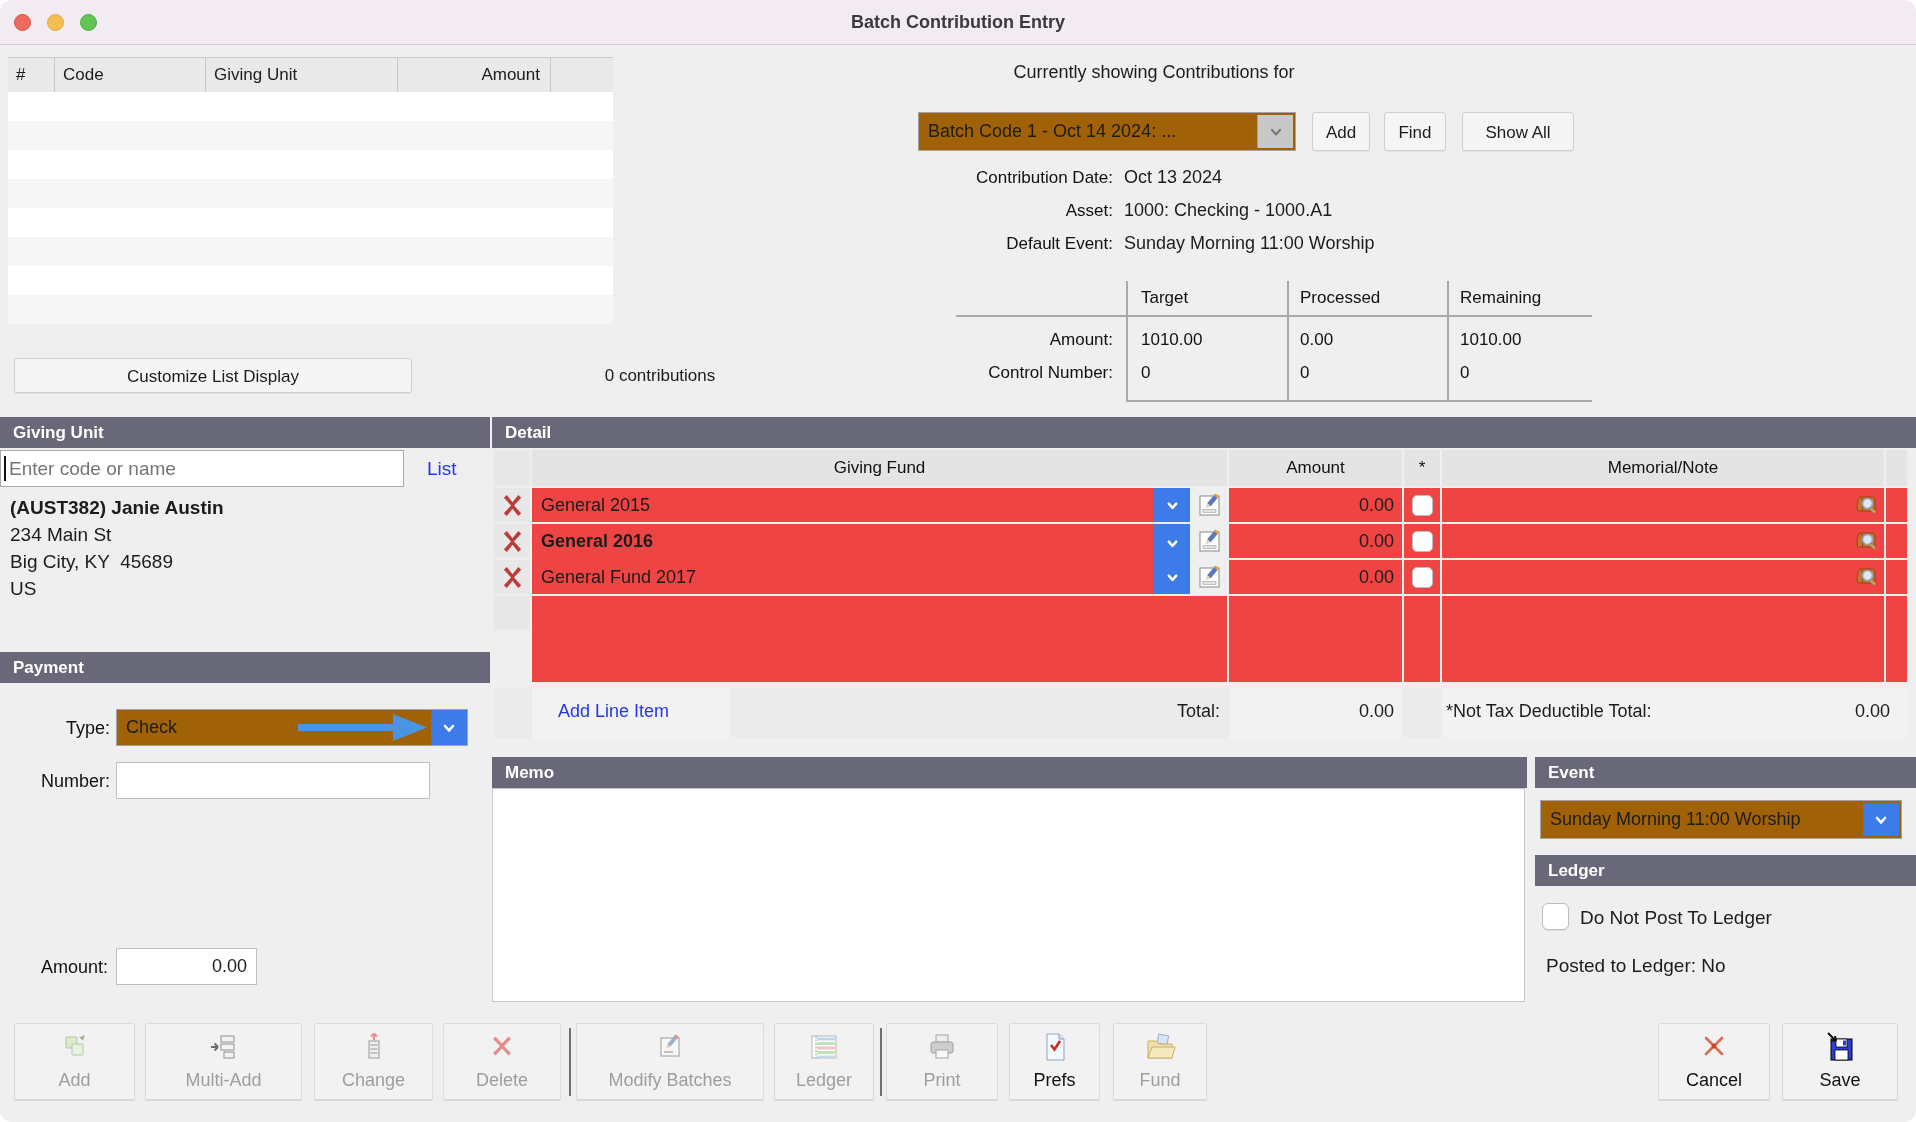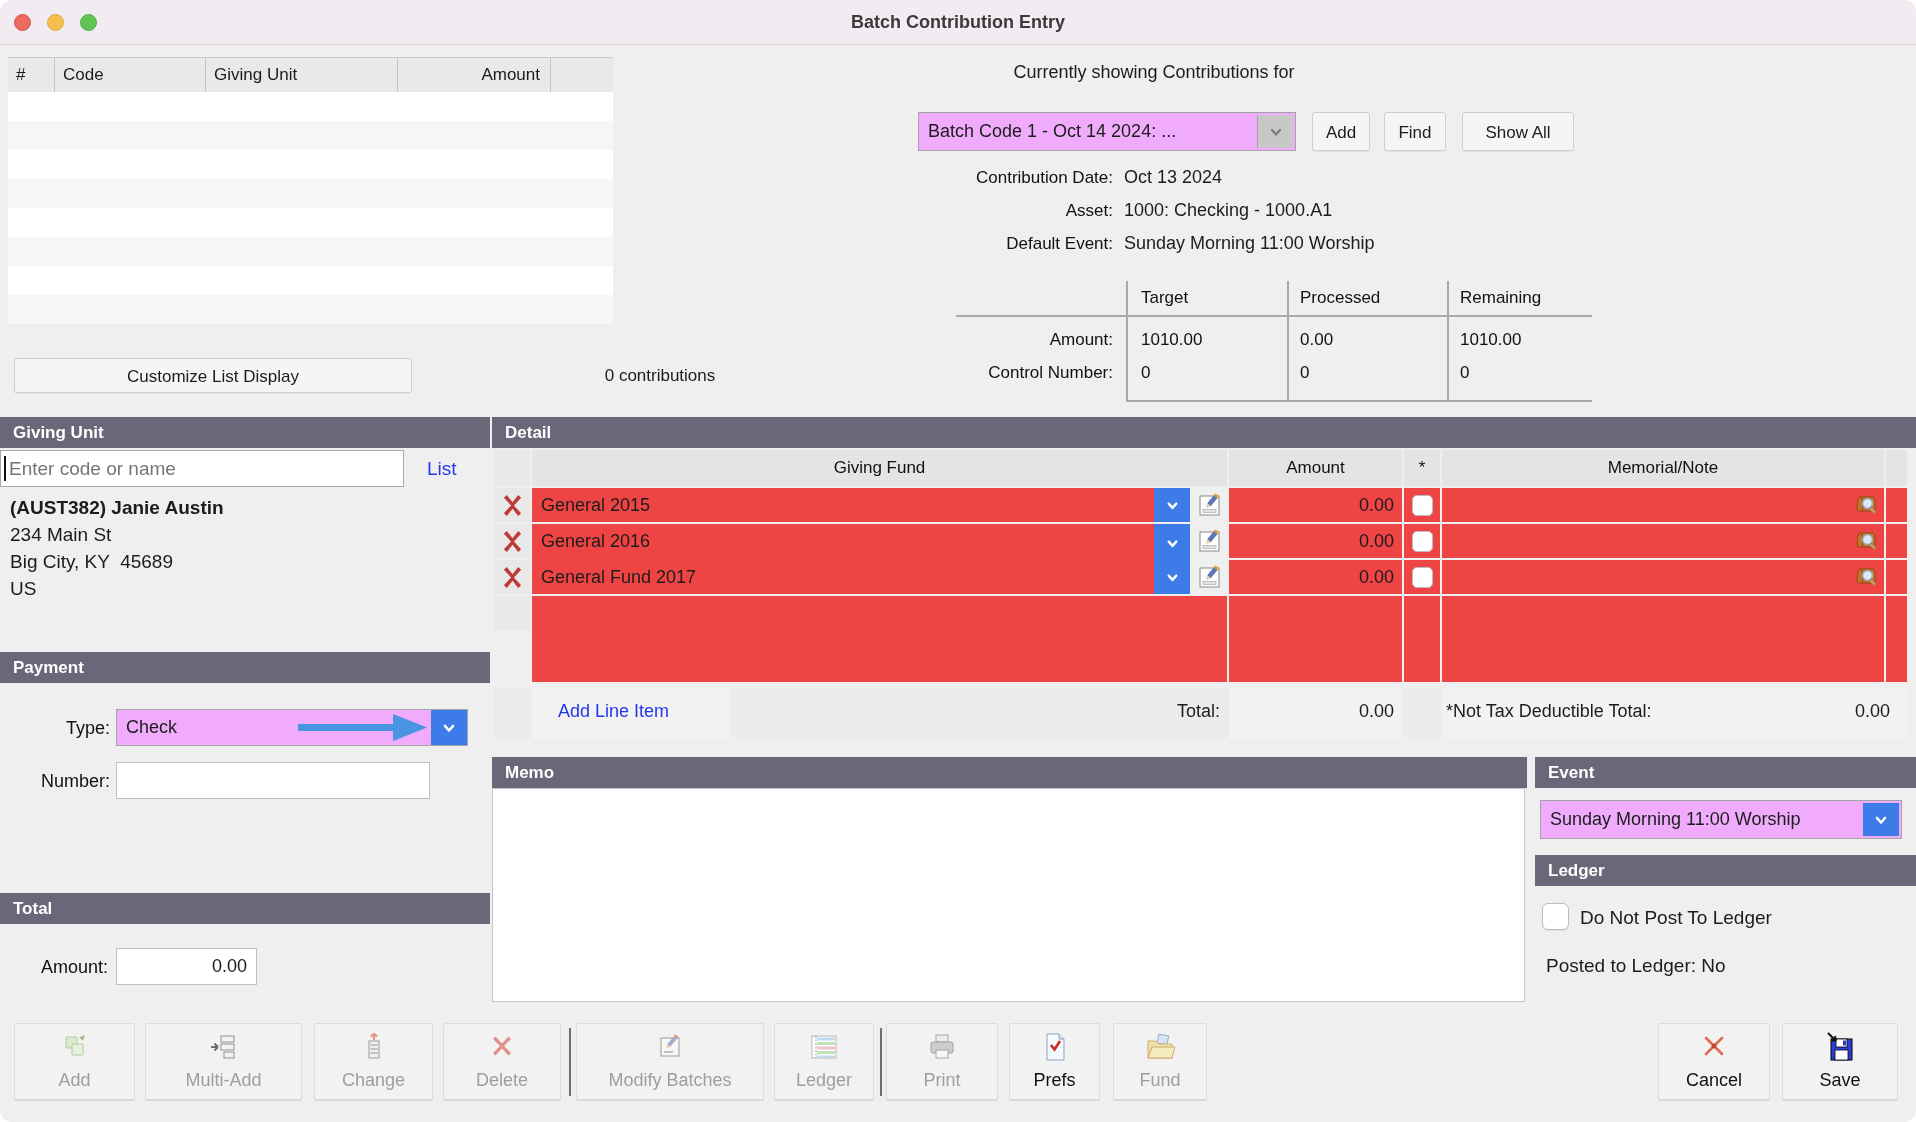--- a/index.html
+++ b/index.html
@@ -43,21 +43,21 @@
   .amtcell{font-size:18px;line-height:34px;text-align:right;padding-right:8px;}
   .chk{width:21px;height:21px;background:#fff;border:1px solid #BDBDBD;border-radius:5px;}
   
   .tbtn{position:absolute;top:1023px;height:77px;background:#F3F2F2;border:1px solid #DDDCDC;
     border-radius:2px;box-shadow:0 1px 0 #d7d7d7;text-align:center;}
   .tbtn .lbl{position:absolute;left:0;right:0;bottom:8px;font-size:18px;}
   .tbtn .ic{position:absolute;left:0;right:0;top:7px;display:flex;justify-content:center;}
   .tbtn.disabled .lbl{color:#9E9E9E;}
   .tbtn.enabled .lbl{color:#111;}
   .tsep{position:absolute;top:1028px;width:2px;height:68px;background:#6f6f6f;}
-  .dropdown{position:absolute;background:#f0abfc;border:1.5px solid #A3A3A3;}
+  .dropdown{position:absolute;background:#a16207;border:1.5px solid #A3A3A3;}
   .ddtext{position:absolute;left:9px;top:0;bottom:0;right:40px;font-size:18px;display:flex;align-items:center;overflow:hidden;white-space:nowrap;}
   .caret{position:absolute;left:3px;top:5px;width:1.5px;height:25px;background:#111;}
 </style>
 </head>
 <body>
 
 <div class="window">
 
   <div class="titlebar">
     <div class="tl" style="left:14px;background:#EC6A5E;border:1px solid #d65549;"></div>
@@ -154,21 +154,20 @@
 
   <svg class="abs" style="left:298px;top:714px;" width="130" height="27">
     <rect x="0" y="10" width="97" height="7" fill="#4795E3"></rect>
     <polygon points="95,0 129,13.5 95,27" fill="#4795E3"></polygon>
   </svg>
   <div class="flabel" style="left:8px;top:771px;width:102px;font-size:18px;">Number:</div>
   <div class="tinput" style="left:116px;top:762px;width:314px;height:37px;border-color:#BFBFBF;">
     <input style="position: absolute; inset: 2px 4px 2px 6px; border: none; outline: none; font-size: 18px; font-family: &quot;Liberation Sans&quot;, sans-serif; background: transparent;" value="">
   </div>
 
-  <div class="bar" style="left:0;top:893px;width:490px;">Total</div>
   <div class="flabel" style="left:8px;top:957px;width:100px;font-size:18px;">Amount:</div>
   <div class="tinput" style="left:116px;top:948px;width:141px;height:37px;border-color:#BFBFBF;">
     <div style="position:absolute;left:4px;top:0;right:9px;bottom:0;font-size:18px;line-height:34px;text-align:right;">0.00</div>
   </div>
 
   <div class="dhead" style="left:494px;top:450px;width:36px;height:36px;background:#E9E8E8;"></div>
   <div class="dhead" style="left:532px;top:450px;width:695px;height:36px;">Giving Fund</div>
   <div class="dhead" style="left:1229px;top:450px;width:173px;height:36px;">Amount</div>
   <div class="dhead" style="left:1404px;top:450px;width:36px;height:36px;">*</div>
   <div class="dhead" style="left:1442px;top:450px;width:442px;height:36px;">Memorial/Note</div>
@@ -215,21 +214,21 @@
     </div>
     <div class="dcell" style="left:1886px;top:488px;width:21px;height:34px;"></div>
   </div>
 
   <div>
     <div class="delcell" style="left:494px;top:524px;width:36px;height:34px;">
       <svg width="23" height="23" viewBox="0 0 24 24">
           <path d="M3 4 L10.5 12 L3 20 L6 23 L12 15.5 L18 23 L21 20 L13.5 12 L21 4 L18 1 L12 8.5 L6 1 Z" fill="#BE3A34"></path>
         </svg>
     </div>
-    <div class="dcell" style="left:532px;top:524px;width:658px;height:38px;">
+    <div class="dcell" style="left:532px;top:524px;width:658px;height:38px;font-weight:bold;">
       <div class="fundtxt">General 2016</div>
       <div class="bluebtn">
         <svg width="15" height="15" viewBox="0 0 16 16">
             <polyline points="4,6 8,10.5 12,6" stroke="#fff" stroke-width="2.6" fill="none" stroke-linecap="round" stroke-linejoin="round"></polyline>
           </svg>
       </div>
     </div>
     <div class="abs" style="left:1192px;top:524px;width:36px;height:34px;display:flex;align-items:center;justify-content:center;">
       <svg width="26" height="26" viewBox="0 0 26 26">
         <rect x="3" y="4" width="19" height="19" fill="#fdfdfd" stroke="#8a8a8a"></rect>

